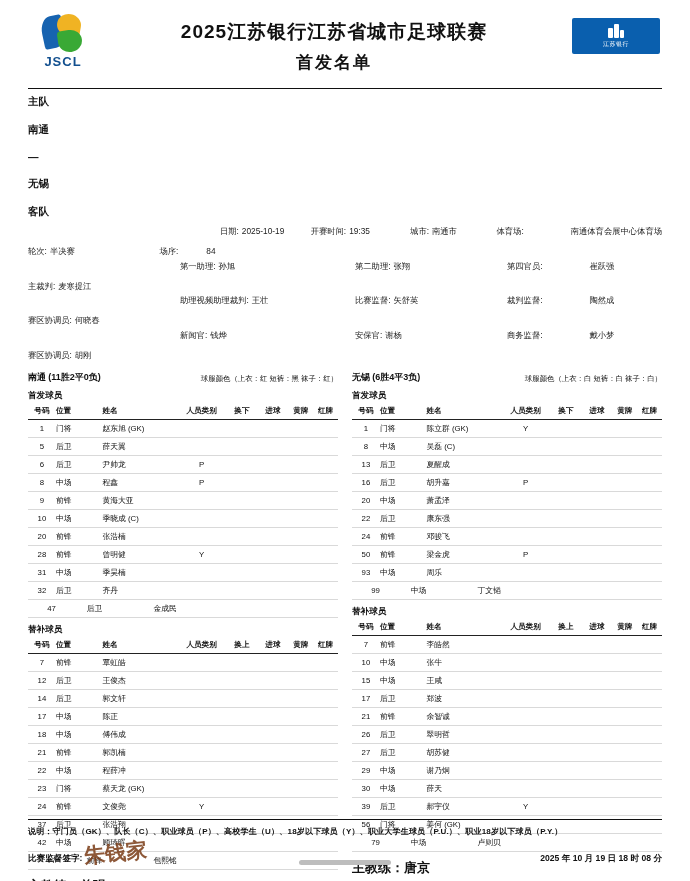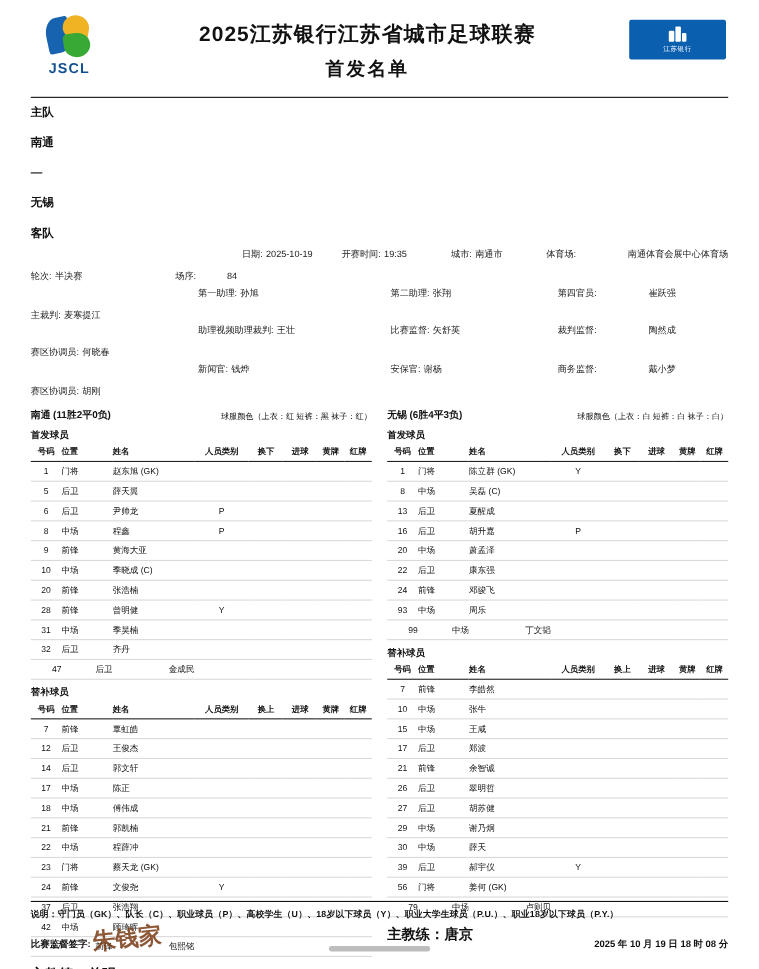--- a/index.html
+++ b/index.html
@@ -574,20 +574,30 @@
               <td class="c-num">24</td>
               <td class="c-pos">前锋</td>
               <td class="c-name">邓骏飞</td>
               <td class="c-type"></td>
               <td class="c-sub"></td>
               <td class="c-goal"></td>
               <td class="c-yel"></td>
               <td class="c-red"></td>
             </tr>
           <tr>
+              <td class="c-num">50</td>
+              <td class="c-pos">前锋</td>
+              <td class="c-name">梁金虎</td>
+              <td class="c-type">P</td>
+              <td class="c-sub"></td>
+              <td class="c-goal"></td>
+              <td class="c-yel"></td>
+              <td class="c-red"></td>
+            </tr>
+          <tr>
               <td class="c-num">93</td>
               <td class="c-pos">中场</td>
               <td class="c-name">周乐</td>
               <td class="c-type"></td>
               <td class="c-sub"></td>
               <td class="c-goal"></td>
               <td class="c-yel"></td>
               <td class="c-red"></td>
             </tr>
           <tr>

